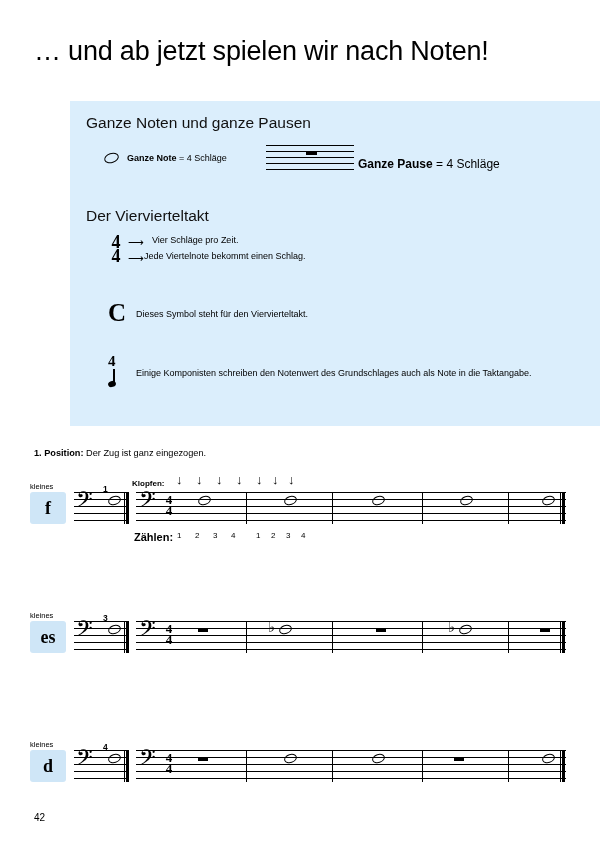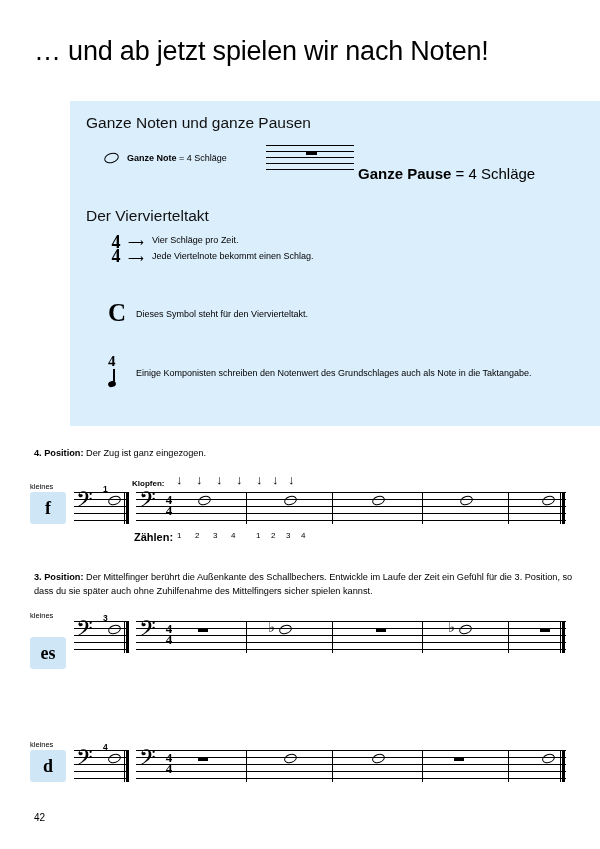--- a/index.html
+++ b/index.html
@@ -90,22 +90,22 @@
     position: absolute;
     left: 40px;
     top: 6px;
     width: 11px;
     height: 4px;
     background: #000;
   }
   .rest-label {
     position: absolute;
     left: 288px;
-    top: 64px;
-    font-size: 15px;
+    top: 56px;
+    font-size: 12px;
     white-space: nowrap;
   }
 
   
   .timesig-big {
     position: absolute;
     left: 38px;
     top: 134px;
     font-family: "Liberation Serif", serif;
     font-size: 18px;
@@ -115,21 +115,21 @@
     width: 16px;
   }
   .arrow {
     position: absolute;
     font-size: 11px;
     line-height: 11px;
   }
   .a1 { left: 58px; top: 136px; }
   .a2 { left: 58px; top: 152px; }
   .t1 { position: absolute; left: 82px; top: 134px; font-size: 9px; }
-  .t2 { position: absolute; left: 82px; top: 150px; font-size: 9px; }
+  .t2 { position: absolute; left: 74px; top: 150px; font-size: 9px; }
 
   
   .c-symbol {
     position: absolute;
     left: 38px;
     top: 199px;
     font-family: "Liberation Serif", serif;
     font-size: 25px;
     font-weight: bold;
     line-height: 25px;
@@ -348,21 +348,21 @@
 
     <div class="ts-note">
       <div class="num">4</div>
       <div class="stem"></div>
       <div class="head"></div>
     </div>
     <div class="ts-text">Einige Komponisten schreiben den Notenwert des Grundschlages auch als Note in die Taktangabe.</div>
   </div>
 
   <div class="sec-text" style="left:34px; top:446px;">
-    <span class="bold">4. Position:</span><span> Der Zug ist ganz eingezogen.</span>
+    <span class="bold">1. Position:</span><span> Der Zug ist ganz eingezogen.</span>
   </div>
 
   <div class="kleines-label" style="left:30px; top:482px;">kleines</div>
   <div class="slide-box" style="left:30px; top:492px;">f</div>
 
   <div class="posnum" style="left:103px; top:484px;">1</div>
   <div class="mini-staff" style="left:74px; top:492px;">
     <div class="ln" style="top:0px; width:54px;"></div>
     <div class="ln" style="top:7px; width:54px;"></div>
     <div class="ln" style="top:14px; width:54px;"></div>
@@ -410,26 +410,23 @@
   <div class="zaehlen-label" style="left:134px; top:531px;">Zählen:</div>
   <div class="count-num" style="left:177px; top:531px;">1</div>
   <div class="count-num" style="left:195px; top:531px;">2</div>
   <div class="count-num" style="left:213px; top:531px;">3</div>
   <div class="count-num" style="left:231px; top:531px;">4</div>
   <div class="count-num" style="left:256px; top:531px;">1</div>
   <div class="count-num" style="left:271px; top:531px;">2</div>
   <div class="count-num" style="left:286px; top:531px;">3</div>
   <div class="count-num" style="left:301px; top:531px;">4</div>
 
-  <div class="sec-text" style="left:34px; top:570px;">
-    <span class="bold">3. Position:</span><span> Der Mittelfinger berührt die Außenkante des Schallbechers. Entwickle im Laufe der Zeit ein Gefühl für die 3. Position, so dass du sie später auch ohne Zuhilfenahme des Mittelfingers sicher spielen kannst.</span>
-  </div>
 
   <div class="kleines-label" style="left:30px; top:611px;">kleines</div>
-  <div class="slide-box" style="left:30px; top:621px;margin-top:16px;">es</div>
+  <div class="slide-box" style="left:30px; top:621px;">es</div>
 
   <div class="posnum" style="left:103px; top:613px;">3</div>
   <div class="mini-staff" style="left:74px; top:621px;">
     <div class="ln" style="top:0px; width:54px;"></div>
     <div class="ln" style="top:7px; width:54px;"></div>
     <div class="ln" style="top:14px; width:54px;"></div>
     <div class="ln" style="top:21px; width:54px;"></div>
     <div class="ln" style="top:28px; width:54px;"></div>
     <div class="clef" style="left:2px; top:-2px;">𝄢</div>
     <div class="note-whole" style="left:34px; top:3.5px;"></div>

